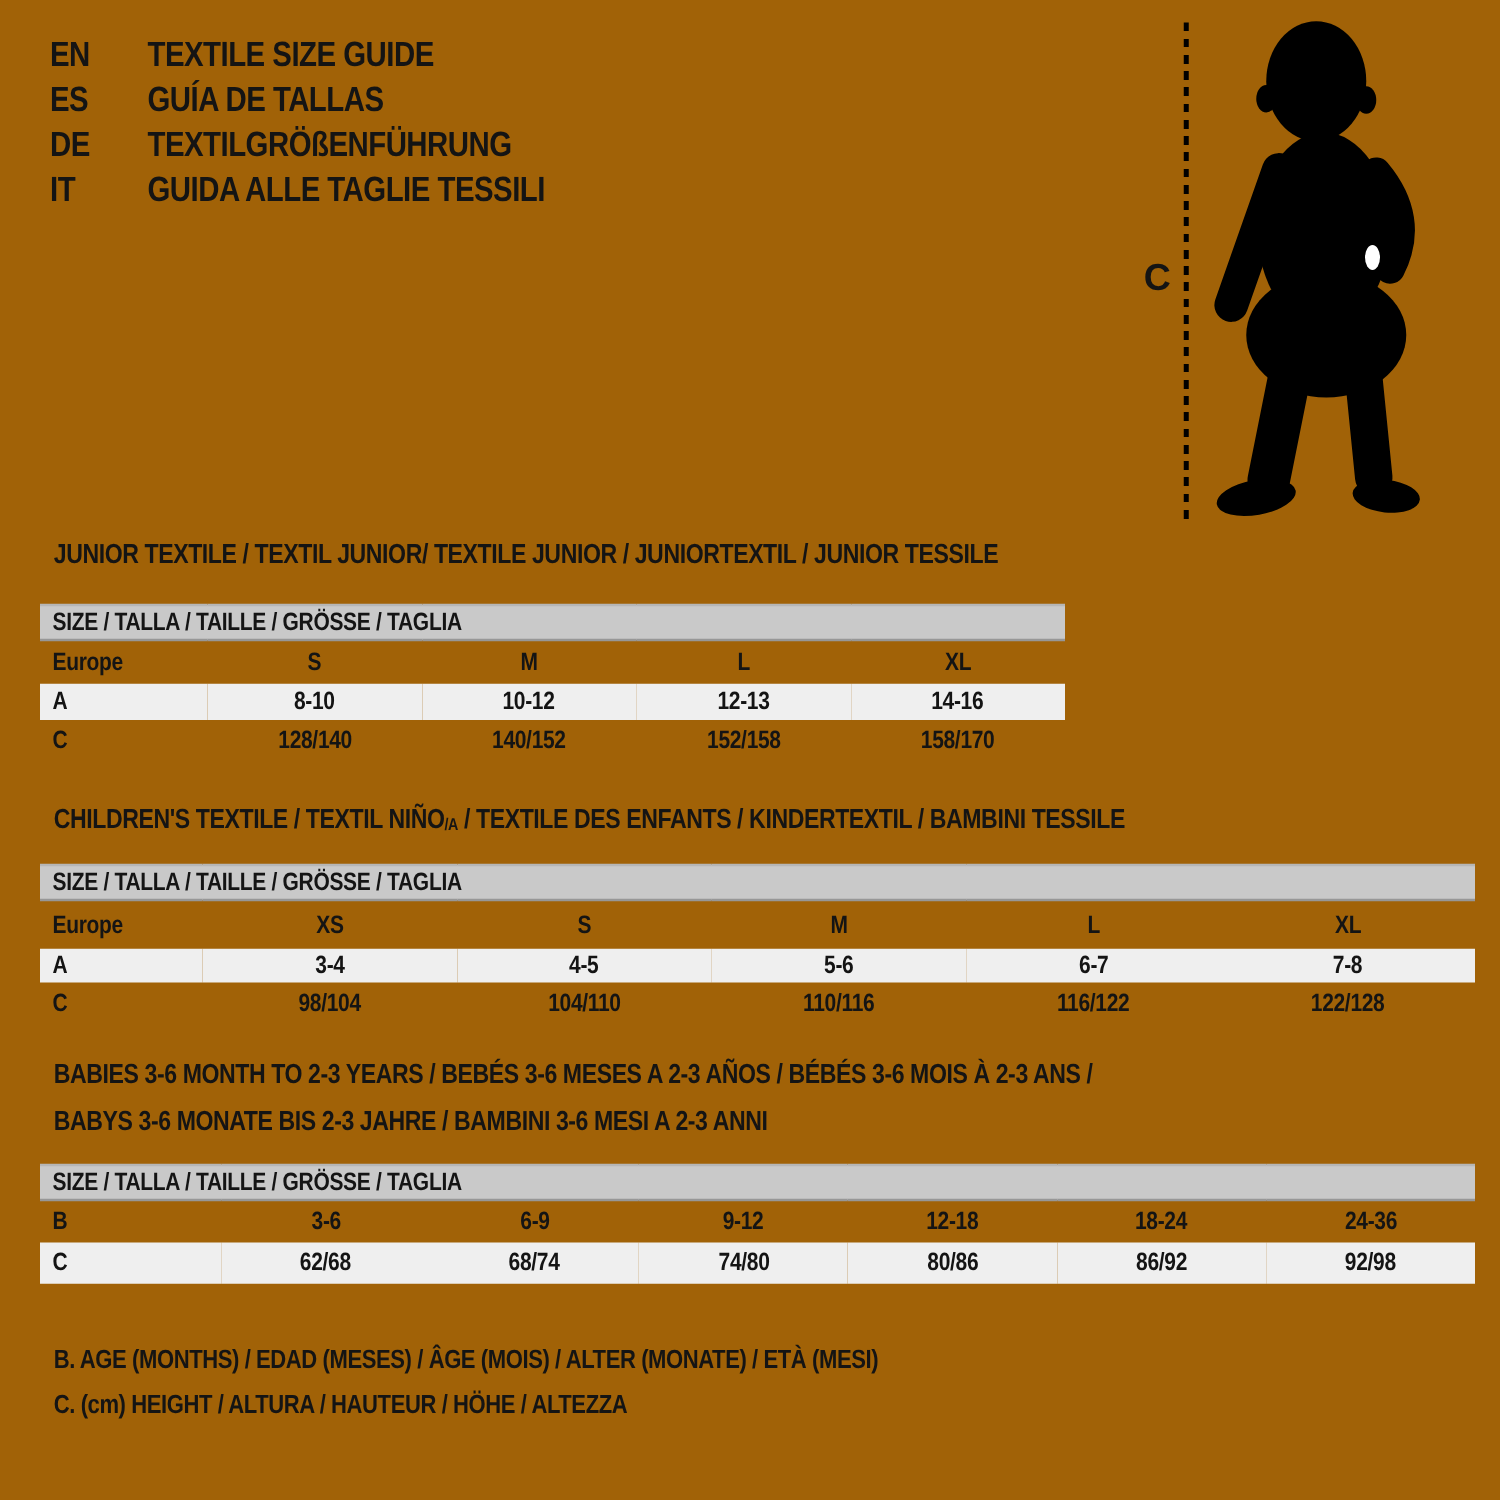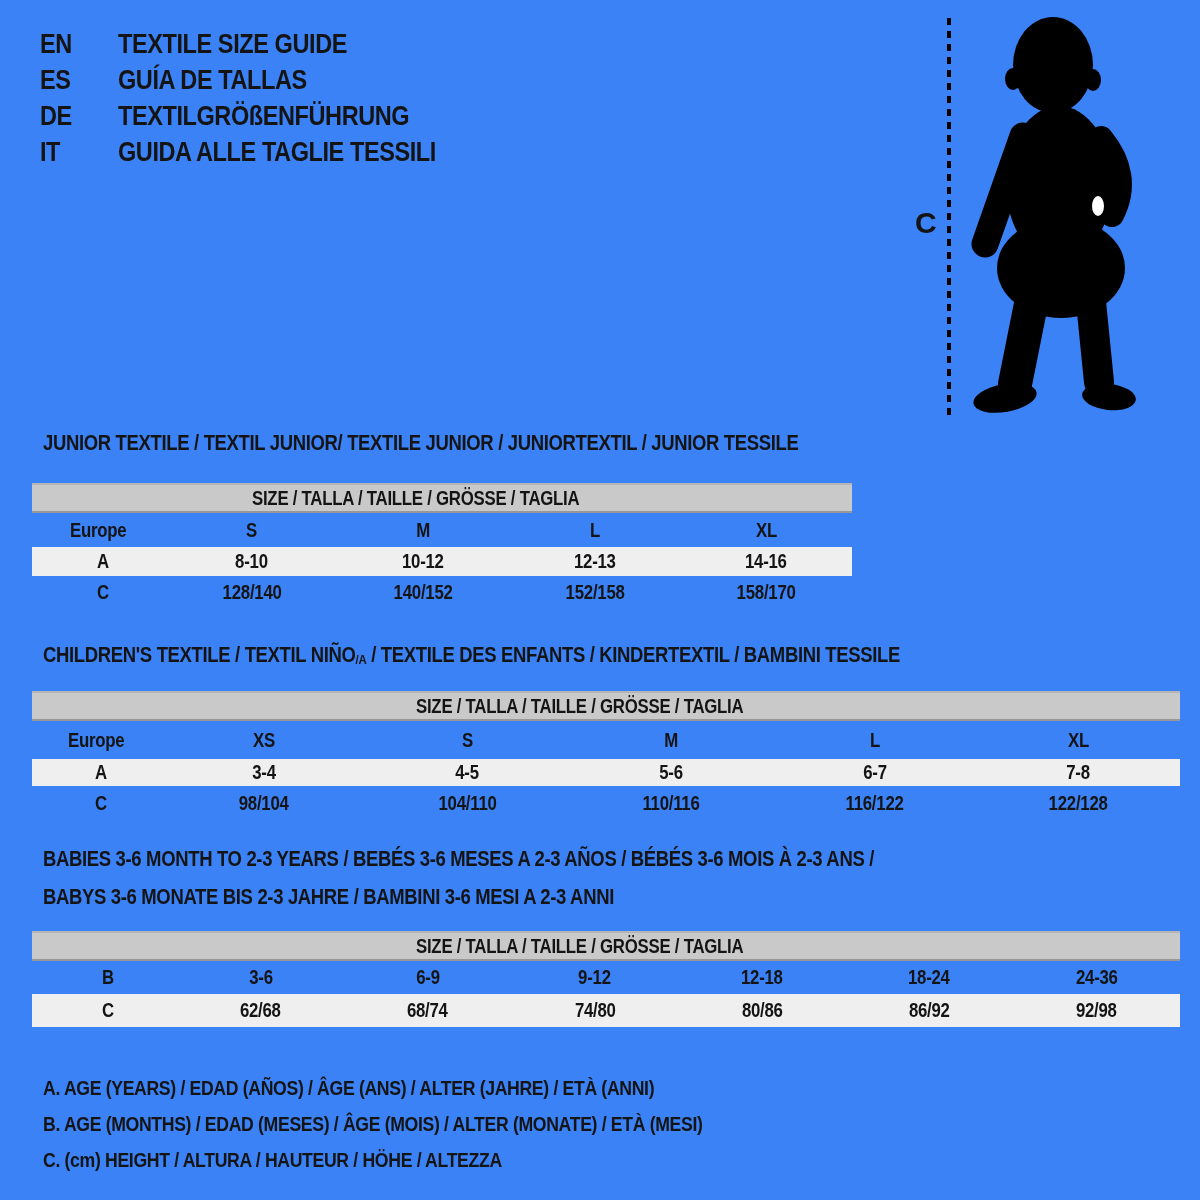--- a/index.html
+++ b/index.html
@@ -1,16 +1,16 @@
 <!DOCTYPE html>
 <html><head>
 <meta charset="utf-8">
 <style>
   html,body{margin:0;padding:0;background:#fff;}
-  .page{position:relative;width:1200px;height:1200px;background:#3b82f6;
+  .page{position:relative;width:1200px;height:1200px;background:#a16207;
         font-family:"Liberation Sans",sans-serif;color:#141414;overflow:hidden;}
 
   
   .cz{display:inline-block;transform:scaleX(0.84);transform-origin:0 50%;white-space:nowrap;}
 
   
   .lang-list{position:absolute;left:40px;top:26px;}
   .lang-row{height:36px;line-height:36px;font-size:28px;font-weight:700;letter-spacing:-0.5px;}
   .lang-code{display:inline-block;width:78px;vertical-align:top;}
 
@@ -34,24 +34,24 @@
   .legend-line{height:36px;line-height:36px;}
 
   
   .tblwrap{position:absolute;}
   #t1{left:32px;top:483px;width:820px;}
   #t2{left:32px;top:691px;width:1148px;}
   #t3{left:32px;top:931px;width:1148px;}
   table{width:100%;border-collapse:collapse;table-layout:fixed;
         font-size:20px;font-weight:700;letter-spacing:-0.3px;color:#141414;}
   td{padding:0;vertical-align:middle;}
-  td.lbl{text-align:center;padding-left:10px;margin-top:44px;}
+  td.lbl{text-align:left;padding-left:10px;margin-top:44px;}
   td.val{text-align:center;}
   tr.hdr td{background:#c9c9c9;border-top:2px solid #b6b6b6;border-bottom:2px solid #979797;
-            height:26px;text-align:center;padding-left:10px;margin-left:12px;}
+            height:26px;text-align:left;padding-left:10px;margin-left:12px;}
   tr.alt td{background:#efefef;}
   .t{display:inline-block;transform:scaleX(0.84);white-space:nowrap;}
   td.lbl .t,tr.hdr .t{transform-origin:0 50%;}
   td.val .t{transform-origin:50% 50%;}
   #t1 tr:nth-child(2){height:35px;} #t1 tr:nth-child(3){height:29px;} #t1 tr:nth-child(4){height:33px;}
   #t2 tr:nth-child(2){height:39px;} #t2 tr:nth-child(3){height:27px;} #t2 tr:nth-child(4){height:34px;}
   #t3 tr:nth-child(2){height:34px;} #t3 tr:nth-child(3){height:33px;}
 </style>
 </head>
 <body>
@@ -215,18 +215,17 @@
         <td class="val"><span class="t">74/80</span></td>
         <td class="val"><span class="t">80/86</span></td>
         <td class="val"><span class="t">86/92</span></td>
         <td class="val"><span class="t">92/98</span></td>
       </tr>
     </tbody>
       </table>
   </div>
 
   <div class="legend">
-    <div class="legend-line"><span class="cz">A. AGE (YEARS) / EDAD (AÑOS) / ÂGE (ANS) / ALTER (JAHRE) / ETÀ (ANNI)</span></div>
     <div class="legend-line"><span class="cz">B. AGE (MONTHS) / EDAD (MESES) / ÂGE (MOIS) / ALTER (MONATE) / ETÀ (MESI)</span></div>
     <div class="legend-line"><span class="cz">C. (cm) HEIGHT / ALTURA / HAUTEUR / HÖHE / ALTEZZA</span></div>
   </div>
 
 </div>
 
 </body></html>

